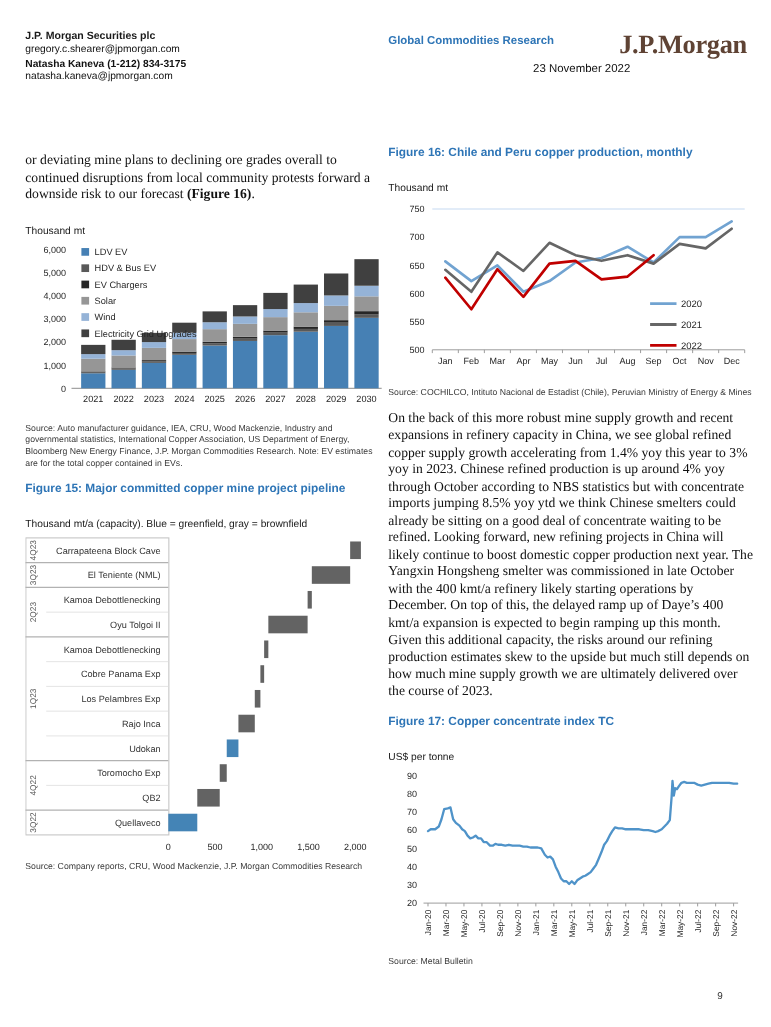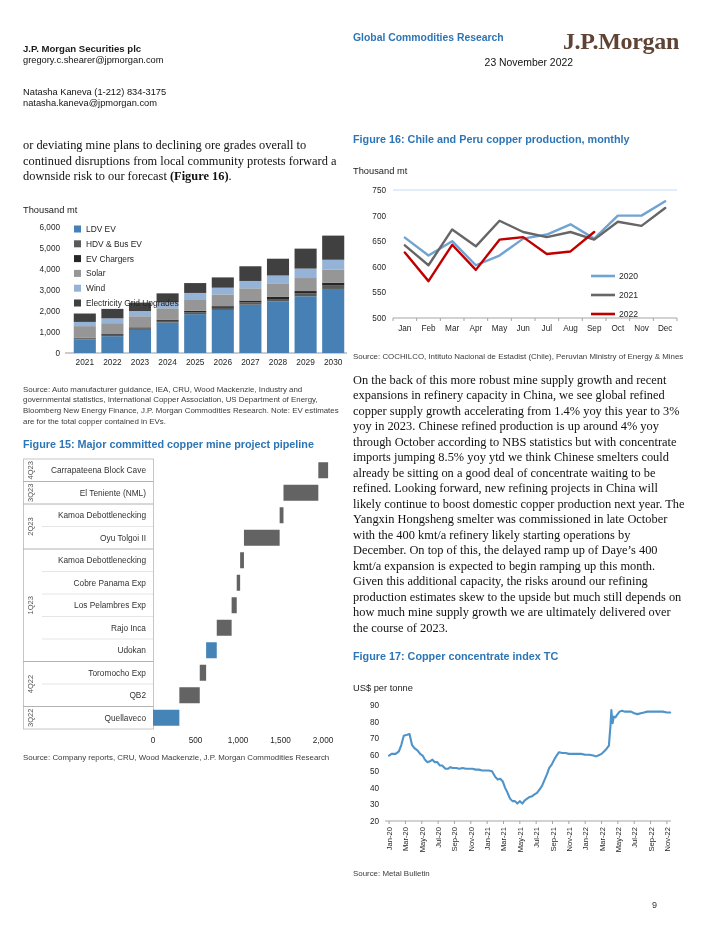--- a/index.html
+++ b/index.html
@@ -1,23 +1,23 @@
 <!DOCTYPE html>
 <html><head>
 <meta charset="utf-8">
 <style>
   html,body{margin:0;padding:0;background:#e8e8e8;}
   .page{position:relative;width:701px;height:934px;background:#ffffff;margin:0 auto;
         font-family:"Liberation Sans",sans-serif;color:#1a1a1a;overflow:hidden;}
   .serif{font-family:"Liberation Serif",serif;}
   
   .header-left{position:absolute;left:23px;top:27px;width:300px;}
-  .firm{font-size:9.6px;font-weight:bold;line-height:12px;margin-top:16px;}
+  .firm{font-size:9.6px;font-weight:bold;line-height:12px;}
   .hline{font-size:9.3px;line-height:11.6px;color:#111;}
-  .hline.gap{margin-top:20px;}
+  .hline.gap{margin-top:2px;font-weight:bold;}
   .header-mid{position:absolute;left:353px;top:32px;width:220px;}
   .division{font-size:10.4px;font-weight:bold;color:#2e75b6;}
   .date{font-size:10.4px;margin-top:14px;color:#111;text-align:right;}
   .logo{position:absolute;right:22px;top:28px;font-family:"Liberation Serif",serif;
         font-size:24px;font-weight:bold;color:#5f4334;letter-spacing:-0.3px;}
   
   .col-left{position:absolute;left:23px;top:138px;width:327px;}
   .col-right{position:absolute;left:353px;top:133px;width:332px;}
   .body-par{font-size:12.4px;line-height:15.5px;color:#111;margin:0;}
   .fig-title{color:#2e75b6;font-weight:bold;font-size:10.8px;line-height:13px;}
@@ -137,20 +137,21 @@
         <rect x="51" y="50.900000000000006" width="7" height="7" fill="#969696"></rect>
         <text x="63" y="57.400000000000006" font-size="8.4" fill="#262626">Solar</text>
         <rect x="51" y="65.7" width="7" height="7" fill="#95b3d7"></rect>
         <text x="63" y="72.2" font-size="8.4" fill="#262626">Wind</text>
         <rect x="51" y="80.5" width="7" height="7" fill="#404040"></rect>
         <text x="63" y="87" font-size="8.4" fill="#262626">Electricity Grid Upgrades</text>
       </svg>
     <div class="fig-src mt6">Source: Auto manufacturer guidance, IEA, CRU, Wood Mackenzie, Industry and governmental statistics, International Copper Association, US Department of Energy, Bloomberg New Energy Finance, J.P. Morgan Commodities Research. Note: EV estimates are for the total copper contained in EVs.</div>
 
     <div class="fig-title mt10">Figure 15: Major committed copper mine project pipeline</div>
+    <div class="fig-sub">Thousand mt/a (capacity). Blue = greenfield, gray = brownfield</div>
     <svg class="mt6" width="327" height="292" viewBox="0 0 327 292">
         <rect x="0.5" y="2" width="130" height="270" fill="none" stroke="#c6c6c6"></rect>
         <text x="0" y="0" font-size="7.6" fill="#555" text-anchor="middle" transform="translate(10,13.25) rotate(-90)">4Q23</text>
         <text x="123" y="16.25" font-size="8.3" fill="#333" text-anchor="end">Carrapateena Block Cave</text>
         <rect x="295.32500000000005" y="5.25" width="9.774999999999977" height="16" fill="#636363"></rect>
         <line x1="0" y1="24.5" x2="130" y2="24.5" stroke="#b2b2b2" stroke-width="1"></line>
         <text x="0" y="0" font-size="7.6" fill="#555" text-anchor="middle" transform="translate(10,35.75) rotate(-90)">3Q23</text>
         <text x="123" y="38.75" font-size="8.3" fill="#333" text-anchor="end">El Teniente (NML)</text>
         <rect x="260.475" y="27.75" width="34.85000000000002" height="16" fill="#636363"></rect>
         <line x1="0" y1="47" x2="130" y2="47" stroke="#b2b2b2" stroke-width="1"></line>

